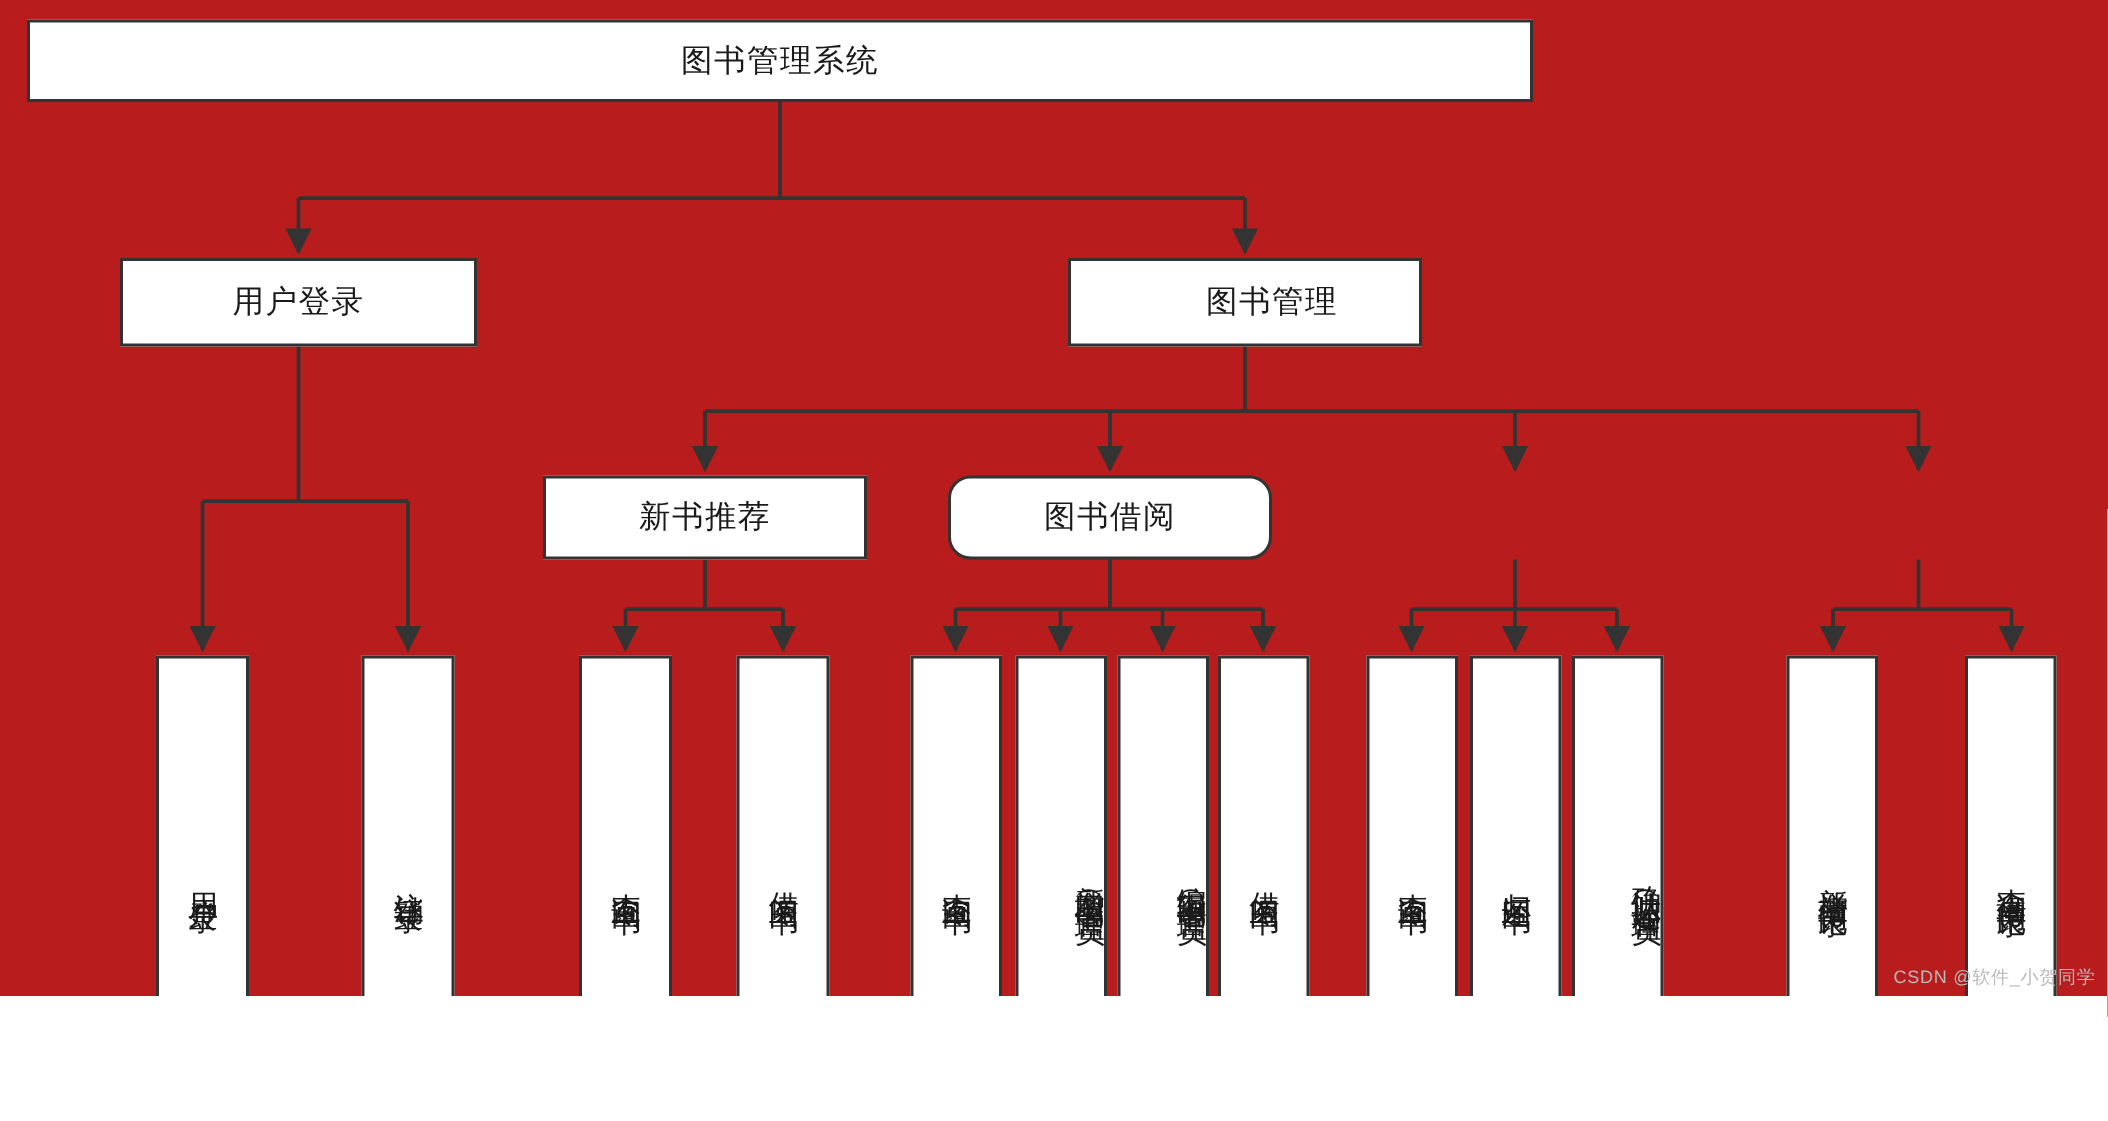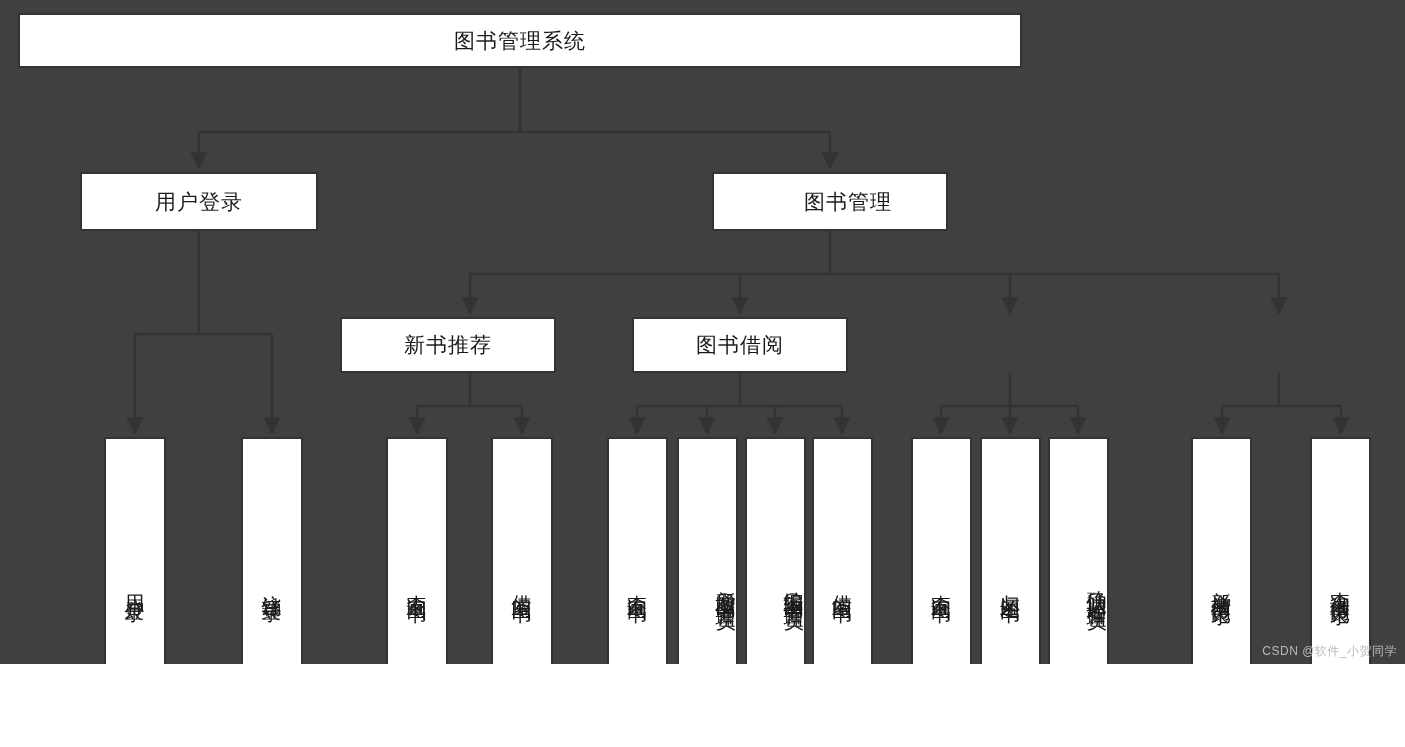--- a/index.html
+++ b/index.html
@@ -7,21 +7,21 @@
     padding: 0;
     background: #ffffff;
   }
   body {
     font-family: "Liberation Sans", "DejaVu Sans", sans-serif;
   }
   #canvas {
     position: relative;
     width: 1405px;
     height: 664px;
-    background: #404040;
+    background: #b91c1c;
     overflow: hidden;
   }
   svg.connectors {
     position: absolute;
     left: 0;
     top: 0;
     width: 1405px;
     height: 747px;
     pointer-events: none;
   }
@@ -127,24 +127,24 @@
     <span class="node-label">图书管理系统</span>
   </div>
 
   <div class="node node-h" style="left:80px; top:172px; width:238px; height:59px;">
     <span class="node-label">用户登录</span>
   </div>
   <div class="node node-h" style="left:712px; top:172px; width:236px; height:59px;padding-left:36px;">
     <span class="node-label">图书管理</span>
   </div>
 
-  <div class="node node-h" style="left:340px; top:317px; width:216px; height:56px;text-align:right;">
+  <div class="node node-h" style="left:362px; top:317px; width:216px; height:56px;text-align:right;">
     <span class="node-label">新书推荐</span>
   </div>
-  <div class="node node-h" style="left:632px; top:317px; width:216px; height:56px;">
+  <div class="node node-h" style="left:632px; top:317px; width:216px; height:56px;border-radius:15px;">
     <span class="node-label">图书借阅</span>
   </div>
 
   <div class="node node-v center-v" style="left:104px; top:437px; width:62px; height:296px;">
     <span class="node-label">用户登录</span>
   </div>
   <div class="node node-v center-v" style="left:241px; top:437px; width:62px; height:296px;">
     <span class="node-label">注销登录</span>
   </div>
 

